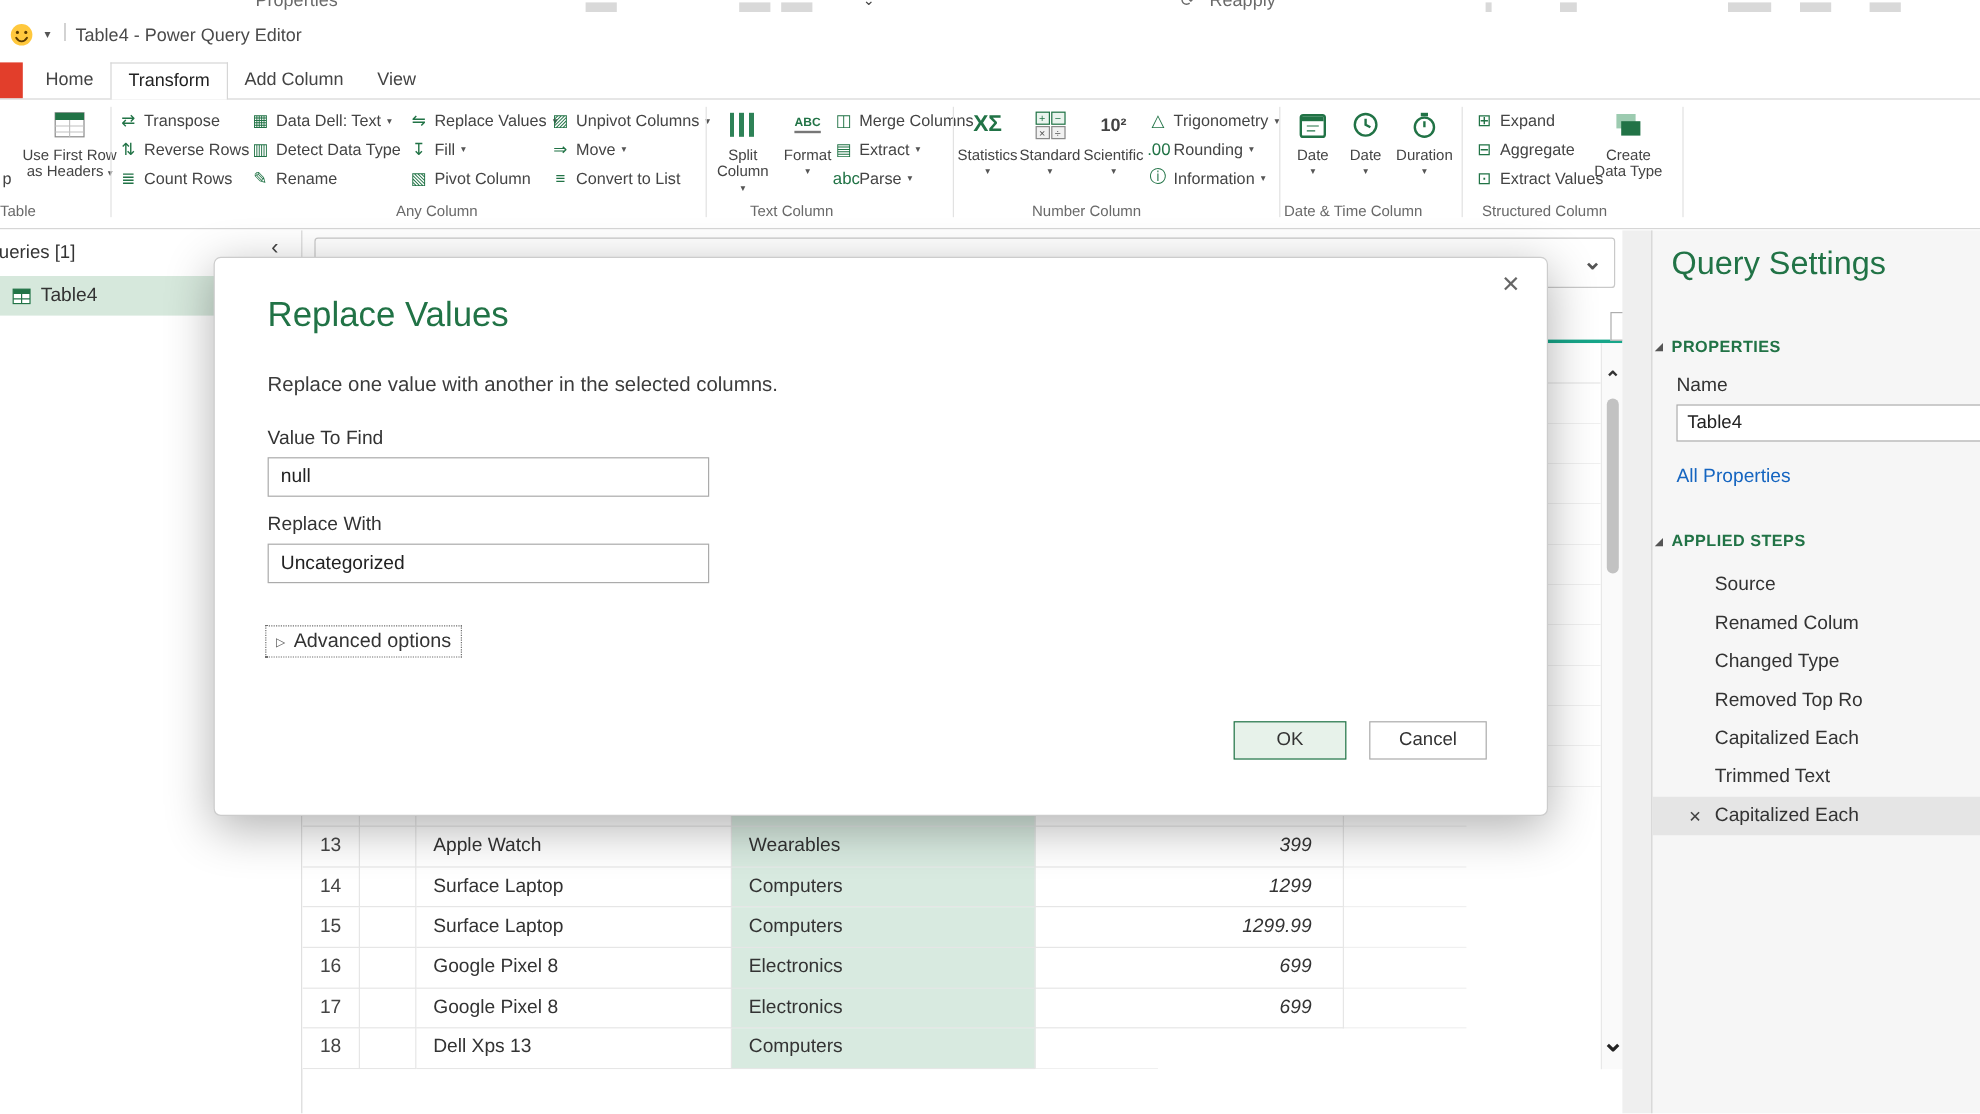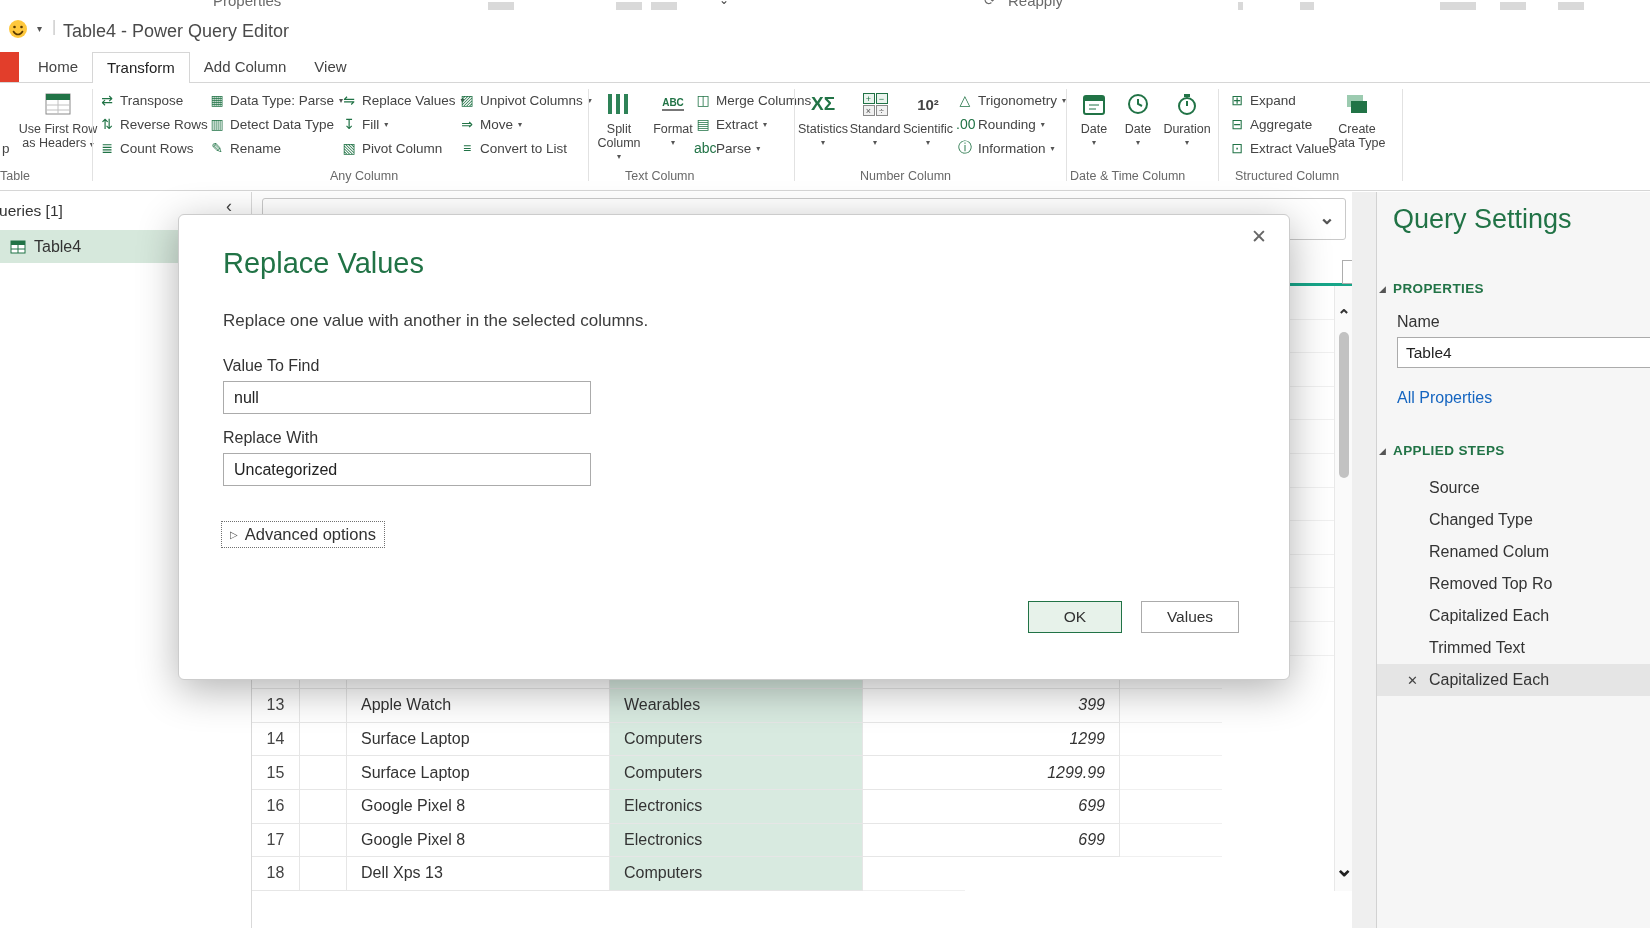--- a/index.html
+++ b/index.html
@@ -9,21 +9,21 @@
 
 .topstrip{position:absolute;top:0;left:0;width:1650px;height:11px;overflow:hidden;background:#fff}
 .ts-t{position:absolute;top:-8px;font-size:15px;color:#6a6a6a;white-space:nowrap}
 .ts-b{position:absolute;top:2px;height:8px;background:#d9d9d9}
 .ts-c{position:absolute;top:-7px;font-size:12px;color:#444}
 
 .titlebar{position:absolute;top:11px;left:0;width:1650px;height:40px;background:#fff}
 .smiley{position:absolute;left:8px;top:8px}
 .tb-caret{position:absolute;left:37px;top:12px;font-size:10px;color:#555}
 .tb-div{position:absolute;left:52px;top:7px;font-size:16px;color:#c8c8c8}
-.tb-title{position:absolute;left:63px;top:10px;font-size:18px;color:#4a4a4a}
+.tb-title{position:absolute;left:63px;top:10px;font-size:15px;color:#4a4a4a}
 
 .filetab{position:absolute;top:52px;left:0;width:19px;height:30px;background:#E23E2B}
 .tabline{position:absolute;top:82px;left:0;width:1650px;height:1px;background:#d6d6d6;z-index:1}
 .tabs{position:absolute;top:52px;left:24px;display:flex;height:31px;z-index:2}
 .tab{padding:0 14px;line-height:29px;font-size:15px;color:#444;background:transparent}
 .tab.active{background:#fff;border:1px solid #d6d6d6;border-bottom:none;color:#222}
 
 .ribbon{position:absolute;top:83px;left:0;width:1650px;height:108px;background:#fff;border-bottom:1px solid #d6d6d6}
 .gsep{position:absolute;top:6px;width:1px;height:92px;background:#e2e2e2}
 .glabel{position:absolute;top:86px;height:16px;font-size:12.5px;color:#696969;}
@@ -64,21 +64,21 @@
 .spacer{position:relative;height:369.6px}
 .sp{position:absolute;top:0;height:100%;border-right:1px solid #e6e6e6;background:repeating-linear-gradient(to bottom,transparent 0,transparent 32.6px,#e6e6e6 32.6px,#e6e6e6 33.6px)}
 .sp.green{background:repeating-linear-gradient(to bottom,transparent 0,transparent 32.6px,#dfe8e2 32.6px,#dfe8e2 33.6px),#D8EAE0}
 .sp.faint{border-right:none;background:repeating-linear-gradient(to bottom,transparent 0,transparent 32.6px,#f0f0f0 32.6px,#f0f0f0 33.6px)}
 .grow{display:flex;height:33.6px}
 .c{border-right:1px solid #e6e6e6;border-bottom:1px solid #e6e6e6;display:flex;align-items:center;font-size:16px;color:#333}
 .cnum{width:48px;justify-content:center;color:#444}
 .cblank{width:47px}
 .cprod{width:263px;padding-left:14px}
 .ccat{width:253px;padding-left:14px;background:#D8EAE0}
-.cprice{width:257px;justify-content:flex-end;padding-right:14px;font-style:italic}
+.cprice{width:257px;justify-content:flex-end;padding-right:26px;font-style:italic}
 .crest{width:102px;border-right:none;border-bottom:1px solid #f0f0f0}
 
 .vscroll{position:absolute;top:286px;left:1334px;width:18px;height:605px;background:#fafafa;border-left:1px solid #e8e8e8}
 .vthumb{position:absolute;top:46px;left:4px;width:10px;height:146px;background:#c2c2c2;border-radius:5px}
 .vup{position:absolute;top:20px;left:0;width:18px;text-align:center;font-size:16px;font-weight:bold;color:#333}
 .vdown{position:absolute;top:570px;left:0;width:18px;text-align:center;font-size:22px;font-weight:bold;color:#222}
 .gutter{position:absolute;top:192px;left:1352px;width:24px;height:736px;background:#efefef}
 
 .qset{position:absolute;top:192px;left:1376px;width:274px;height:736px;background:#F6F6F6;border-left:1px solid #d2d2d2}
 .qstitle{position:absolute;top:12px;left:16px;font-size:27px;font-weight:300;color:#217346;white-space:nowrap}
@@ -190,21 +190,21 @@
 
         </div>
       </div>
     <div class="glabel" style="left:0;width:92px">Table</div>
     <div class="gsep" style="left:92px"></div>
 
     <div class="rcol" style="left:208px">
 
         <div class="rsmall">
           <span class="ric">▦</span>
-          <span>Data Type: Parse</span>
+          <span>Data Dell: Text</span>
           <span class="rdd">▾</span>
         </div>
 
         <div class="rsmall">
           <span class="ric">▥</span>
           <span>Detect Data Type</span>
 
         </div>
 
         <div class="rsmall">
@@ -533,26 +533,26 @@
     <div class="qsec" style="top:251px">APPLIED STEPS</div>
     <div class="steps">
 
         <div class="step">
 
           <span>Source</span>
         </div>
 
         <div class="step">
 
+          <span>Renamed Colum</span>
+        </div>
+
+        <div class="step">
+
           <span>Changed Type</span>
-        </div>
-
-        <div class="step">
-
-          <span>Renamed Colum</span>
         </div>
 
         <div class="step">
 
           <span>Removed Top Ro</span>
         </div>
 
         <div class="step">
 
           <span>Capitalized Each</span>
@@ -576,16 +576,16 @@
     <div class="ddesc">Replace one value with another in the selected columns.</div>
     <div class="dlab" style="top:142px">Value To Find</div>
     <input class="din" style="top: 166px;" value="null">
     <div class="dlab" style="top:214px">Replace With</div>
     <input class="din" style="top: 238px;" value="Uncategorized">
     <div class="dadv">
       <span class="tri">▷</span>
       <span>Advanced options</span>
     </div>
     <div class="dbtn dok">OK</div>
-    <div class="dbtn dcancel">Values</div>
+    <div class="dbtn dcancel">Cancel</div>
   </div>
 
 </div>
 
 </body></html>

